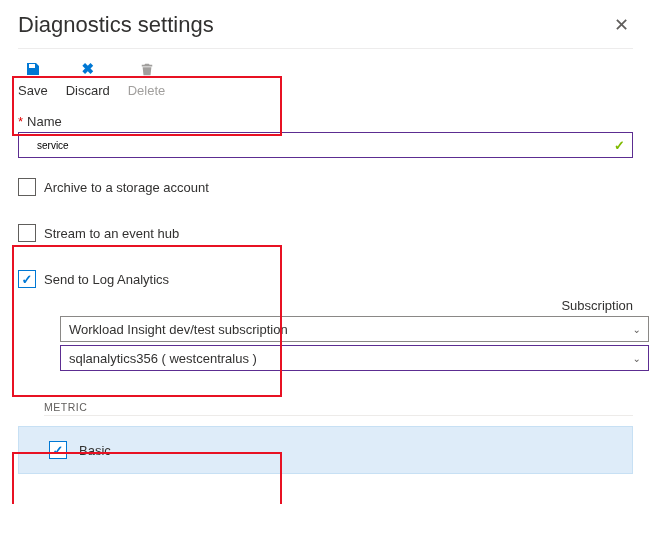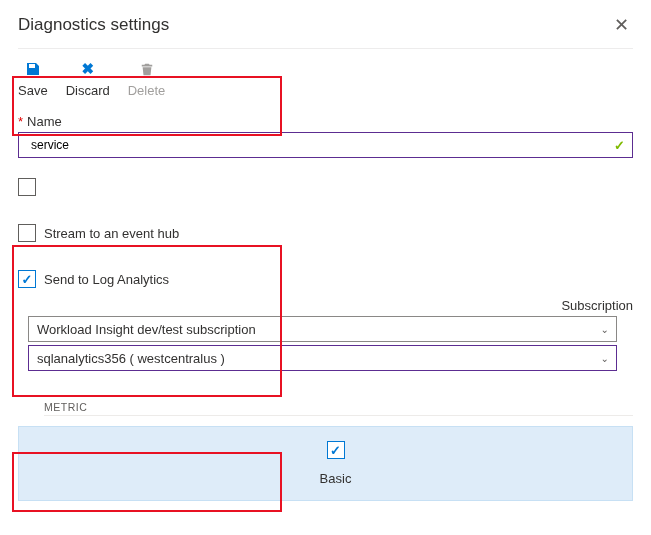--- a/index.html
+++ b/index.html
@@ -12,21 +12,21 @@
     width: 651px;
   }
   .panel { padding: 10px 18px 30px 18px; }
   .header {
     display: flex;
     justify-content: space-between;
     align-items: center;
     padding-bottom: 8px;
   }
   .title {
-    font-size: 17px;
+    font-size: 22px;
     font-weight: 400;
     color: #323130;
   }
   .close-x {
     font-size: 18px;
     cursor: pointer;
     color: #605e5c;
     padding: 4px;
   }
   .divider {
@@ -55,22 +55,22 @@
   .discard-ic { color: #0078d4; font-weight: bold; font-size: 15px; }
   .delete-ic svg { fill: #a19f9d; }
 
   .field-block { margin-top: 6px; }
   .req-star { color: #e00000; margin-right: 4px; }
   .label { font-size: 13px; color: #323130; margin-bottom: 3px; display: block; }
   .sub-label { margin-left: 24px; margin-top: 10px; text-align: right; }
   .text-input {
     width: 100%;
     border: 1px solid #8a8886;
-    padding: 5px 28px 5px 12px;
-    font-size: 12px;
+    padding: 5px 28px 5px 18px;
+    font-size: 10px;
     height: 26px;
     position: relative;
   }
   .name-wrap { position: relative; }
   .name-wrap input { border: 1px solid #5c2d91; }
   .valid-check {
     position: absolute;
     right: 8px;
     top: 50%;
     transform: translateY(-50%);
@@ -98,21 +98,21 @@
   .cb.checked { border-color: #0078d4; }
   .cb.checked::after {
     content: "✓";
     color: #0078d4;
     font-size: 13px;
     font-weight: bold;
   }
 
   .dropdown {
     position: relative;
-    margin-left: 10px;
+    margin-left: 42px;
     margin-top: 3px;
     width: calc(100% - 26px);
   }
   .dropdown .dd-box {
     border: 1px solid #8a8886;
     padding: 5px 24px 5px 8px;
     font-size: 13px;
     height: 26px;
     background: #fff;
     cursor: pointer;
@@ -139,21 +139,20 @@
   }
   .metric-row {
     margin-top: 10px;
     background: #deecf9;
     border: 1px solid #c7e0f4;
     padding: 14px 10px 14px 30px;
     display: flex;
     align-items: center;
     gap: 12px;
     margin-left: 0;
-    flex-direction: column;
   }
   .metric-row .cb { border-color: #0078d4; }
   .metric-row .cb.checked::after { color: #0078d4; }
 
   
   .hl {
     position: absolute;
     border: 2.5px solid #e81123;
     pointer-events: none;
   }
@@ -197,20 +196,21 @@
       <span class="req-star">*</span><span>Name</span>
     </span>
     <div class="name-wrap">
       <input type="text" class="text-input" value="service" style="">
       <span class="valid-check">✓</span>
     </div>
   </div>
 
   <div class="check-row">
     <div class="cb"></div>
+    <span>Archive to a storage account</span>
   </div>
 
   <div class="check-row" style="margin-top:28px;">
     <div class="cb"></div>
     <span>Stream to an event hub</span>
   </div>
 
   <div class="check-row" style="margin-top:28px;">
     <div class="cb checked"></div>
     <span>Send to Log Analytics</span>

